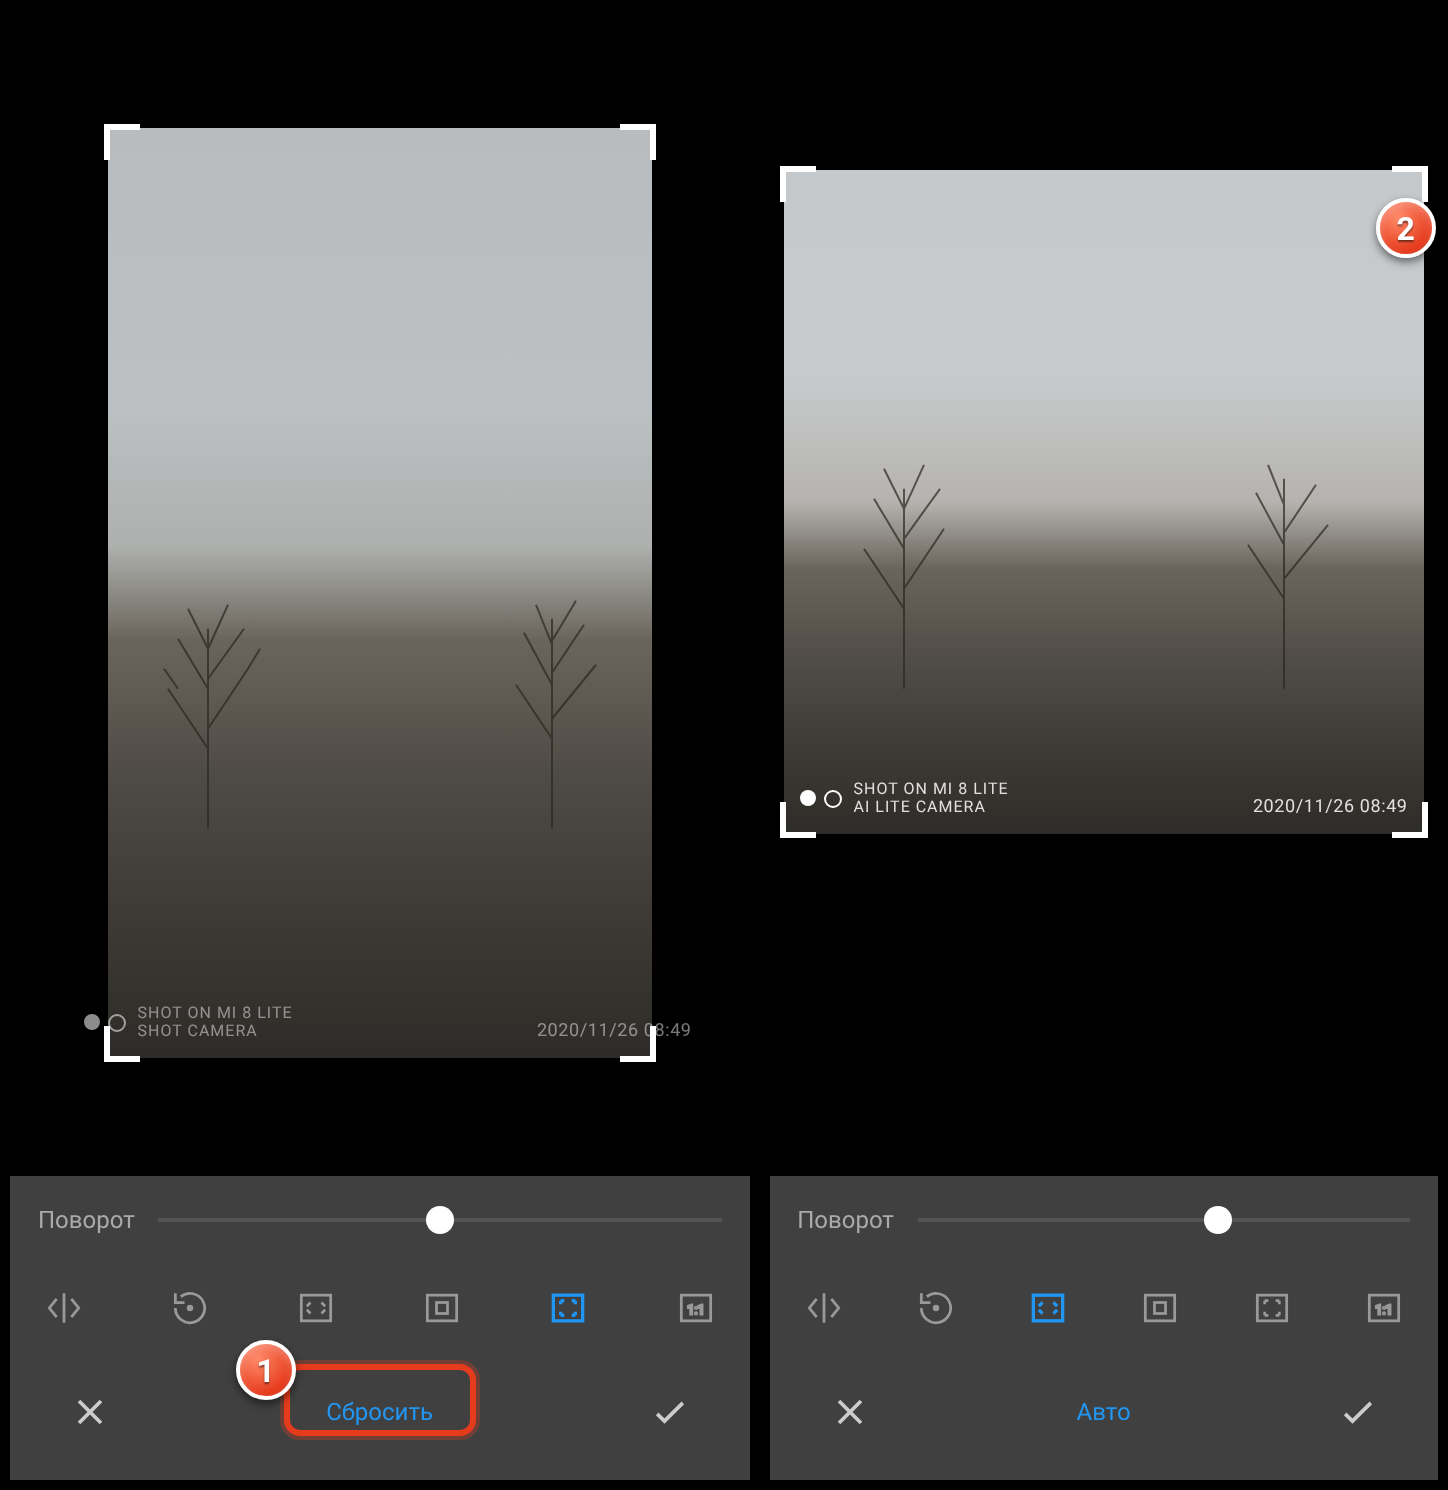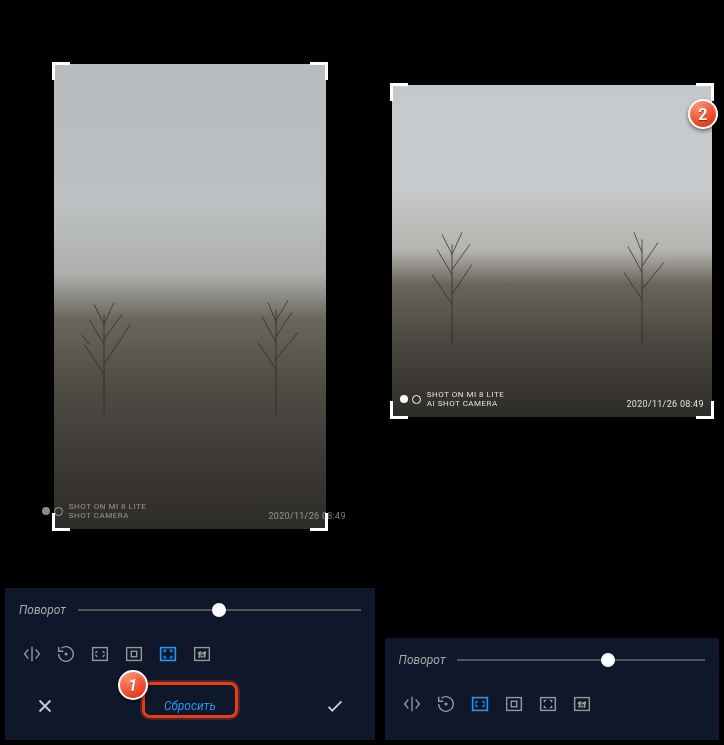--- a/index.html
+++ b/index.html
@@ -90,23 +90,22 @@
       position: absolute;
       bottom: 8px;
       right: 8px;
       color: rgba(255,255,255,0.85);
       font-size: 9px;
       letter-spacing: 0.3px;
     }
     .photo-left .watermark { opacity: 0.55; left: -12px; }
     .photo-left .timestamp { opacity: 0.55; right: -20px; }
     .controls {
-      background: #0f172a;
+      background: #404040;
       padding: 8px 6px 12px;
-      font-style: italic;
     }
     .slider-row {
       display: flex;
       align-items: center;
       gap: 12px;
       padding: 4px 8px 10px;
     }
     .slider-label {
       color: #aaa;
       font-size: 12px;
@@ -129,21 +128,21 @@
       position: absolute;
       top: 50%;
       width: 14px;
       height: 14px;
       background: #fff;
       border-radius: 50%;
       transform: translate(-50%, -50%);
     }
     .tool-row {
       display: flex;
-      justify-content: flex-start;
+      justify-content: space-between;
       align-items: center;
       padding: 10px 4px;
     }
     .tool {
       width: 34px;
       height: 28px;
       display: flex;
       align-items: center;
       justify-content: center;
       color: #999;
@@ -317,21 +316,21 @@
               </g>
             </svg>
         </div>
         <div class="watermark">
           <div class="wm-dots">
             <span class="dot solid"></span>
             <span class="dot ring"></span>
           </div>
           <div class="wm-text">
             <div>SHOT ON MI 8 LITE</div>
-            <div>AI SHOT CAMERA</div>
+            <div>AI LITE CAMERA</div>
           </div>
         </div>
         <div class="timestamp">2020/11/26  08:49</div>
       </div>
       <span class="corner tl"></span>
       <span class="corner tr"></span>
       <span class="corner bl"></span>
       <span class="corner br"></span>
       <div class="callout" style="right:-6px; top:14px;">2</div>
     </div>
@@ -375,14 +374,27 @@
             <path d="M8 8h2M8 8v2M16 8h-2M16 8v2M8 16h2M8 16v-2M16 16h-2M16 16v-2"></path>
           </svg>
       </div>
       <div class="tool">
         <svg viewBox="0 0 24 24" fill="none" stroke="currentColor" stroke-width="1.5">
             <rect x="4" y="5" width="16" height="14"></rect>
             <text x="12" y="15" font-size="7" fill="currentColor" text-anchor="middle">1:1</text>
           </svg>
       </div>
     </div>
+    <div class="action-row">
+      <div class="action-btn">
+        <svg viewBox="0 0 24 24" fill="none" stroke="currentColor" stroke-width="2">
+            <path d="M6 6l12 12M6 18L18 6"></path>
+          </svg>
+      </div>
+      <div class="center-btn">Авто</div>
+      <div class="action-btn">
+        <svg viewBox="0 0 24 24" fill="none" stroke="currentColor" stroke-width="2">
+            <path d="M5 13l4 4L19 7"></path>
+          </svg>
+      </div>
+    </div>
   </div>
 </div>
 
 </body></html>

